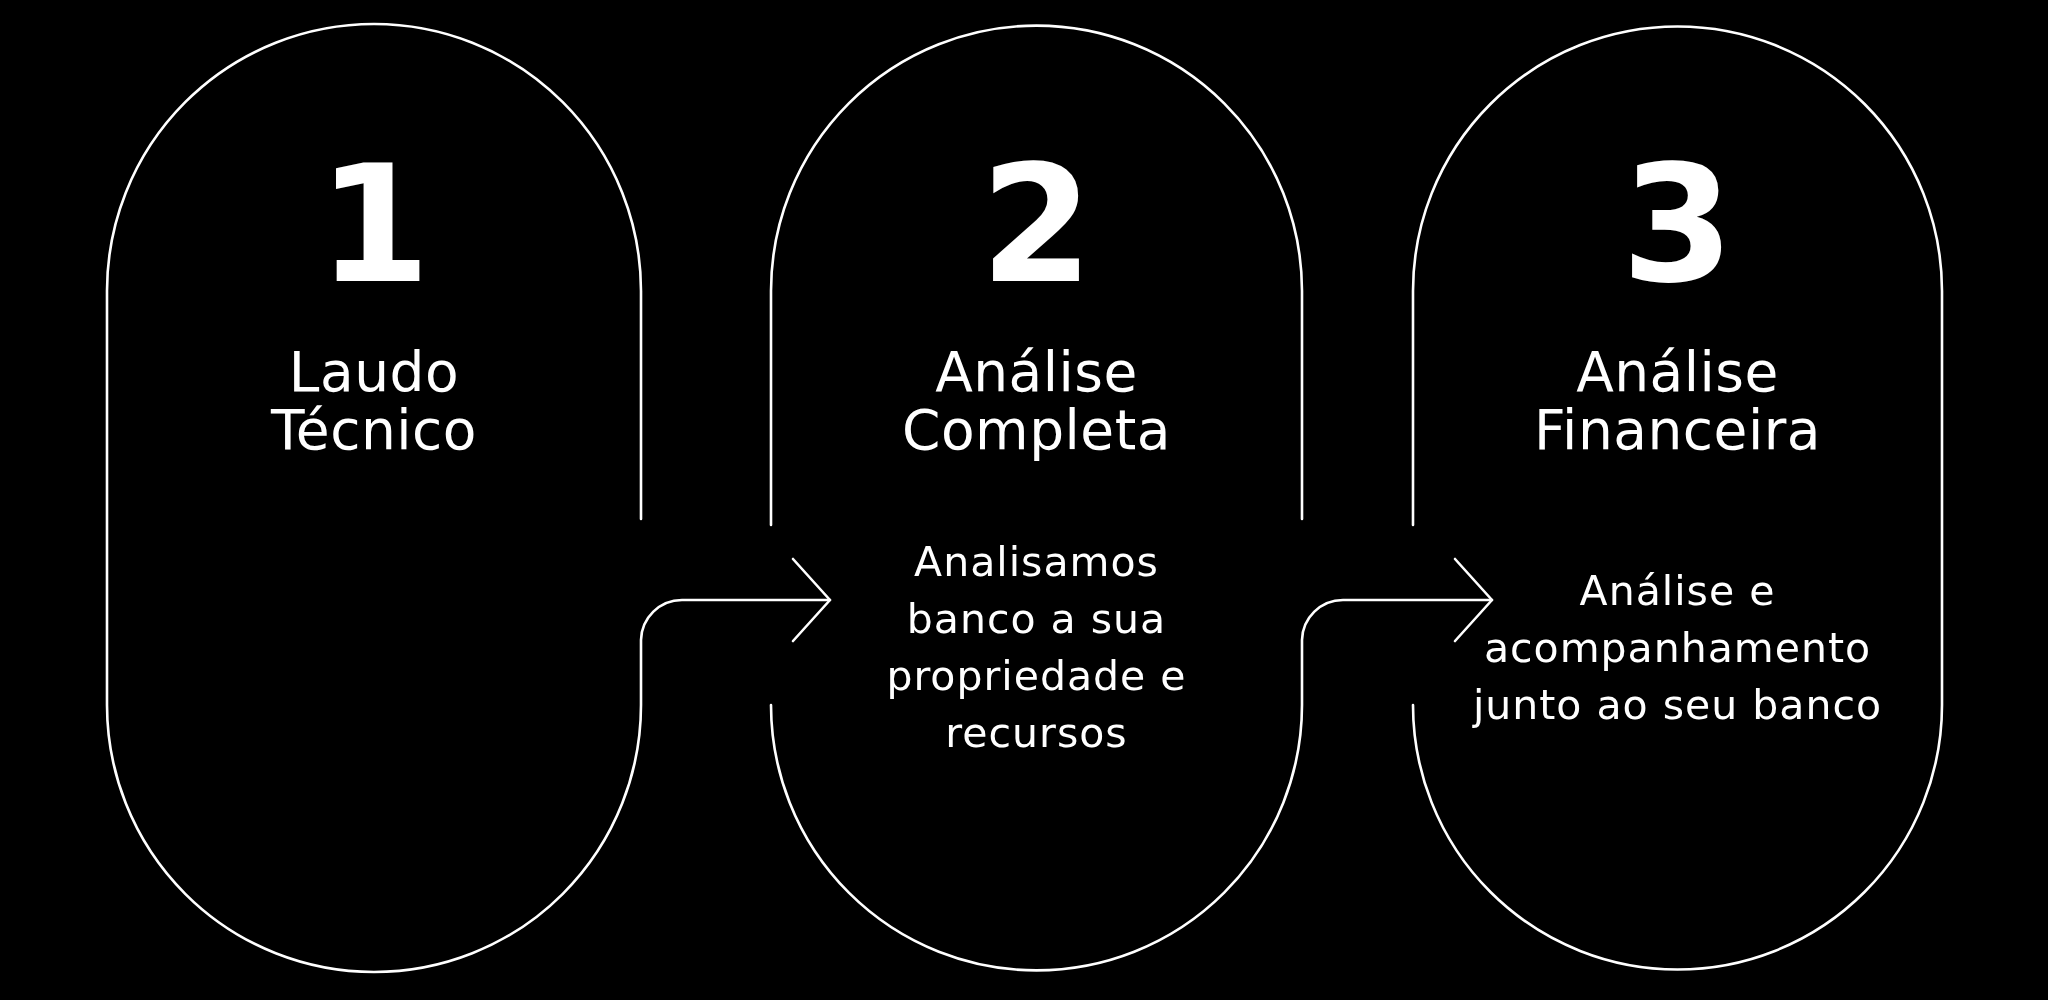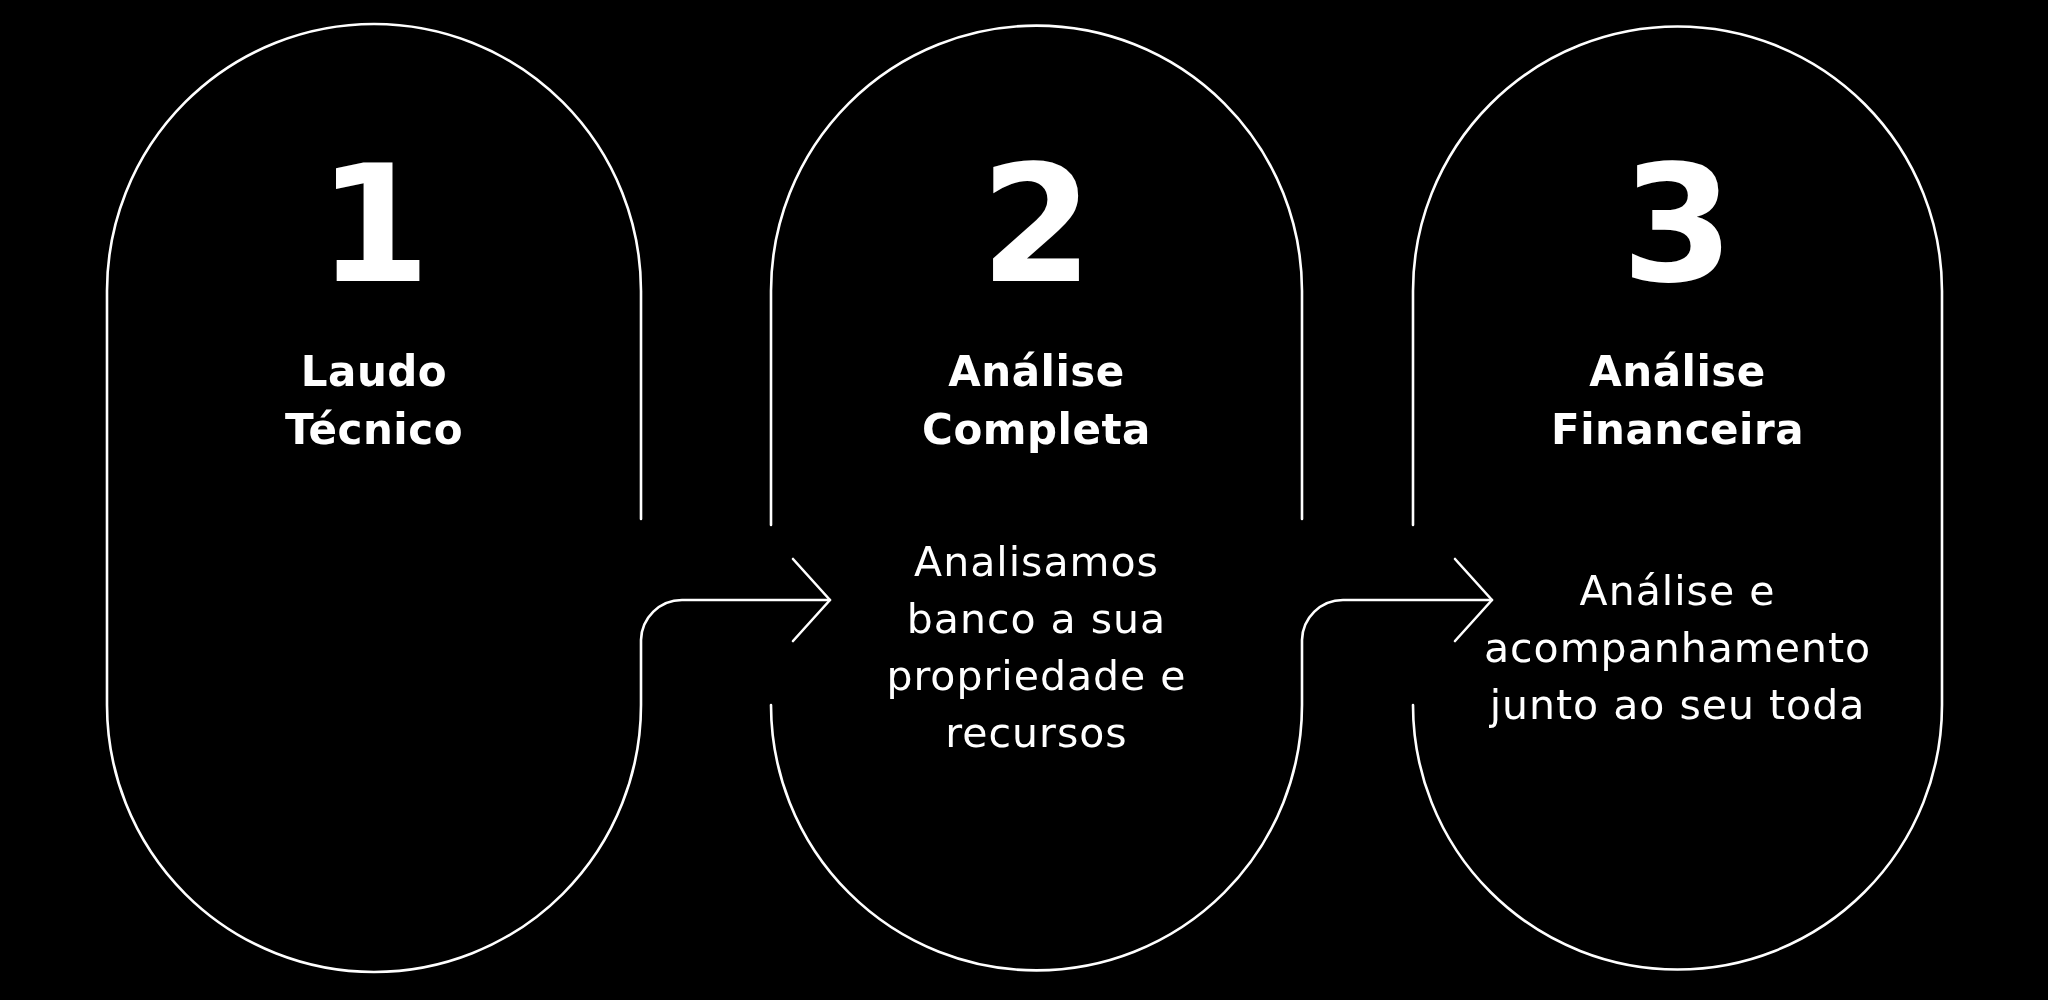--- a/index.html
+++ b/index.html
@@ -40,23 +40,23 @@
     line-height: 178px;
     font-weight: 700;
     white-space: pre-line;
   }
   .step-card .step-title {
     position: absolute;
     top: 343px;
     left: 0;
     width: 100%;
     text-align: center;
-    font-size: 42px;
+    font-size: 55px;
     line-height: 58px;
-    font-weight: 700;
+    font-weight: 400;
     letter-spacing: 0.5px;
     white-space: pre-line;
   }
   .step-card .step-description {
     position: absolute;
     top: 648px;
     left: 0;
     width: 100%;
     transform: translateY(-50%);
     text-align: center;
@@ -103,16 +103,16 @@
 propriedade e
 recursos</div>
   </div>
 
   <div class="step-card" id="card-3">
     <div class="step-number">3</div>
     <div class="step-title">Análise
 Financeira</div>
     <div class="step-description">Análise e
 acompanhamento
-junto ao seu toda</div>
+junto ao seu banco</div>
   </div>
 
 </div>
 
 </body></html>

